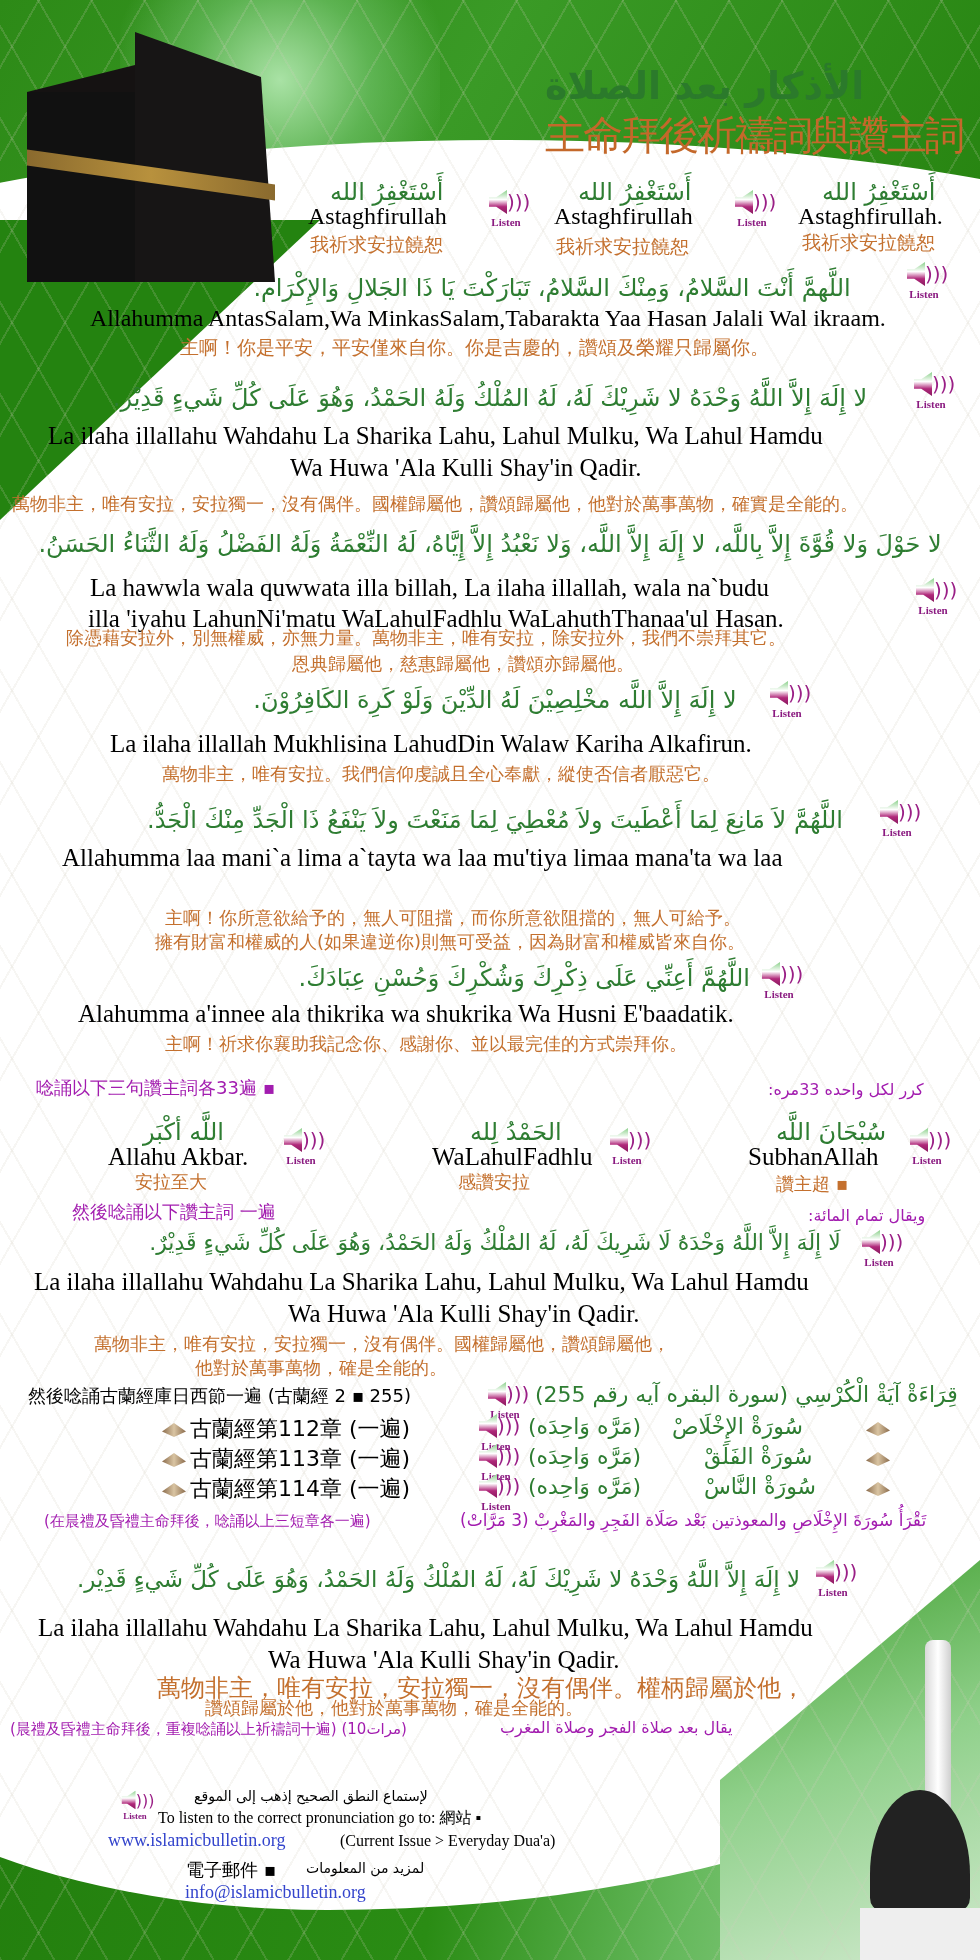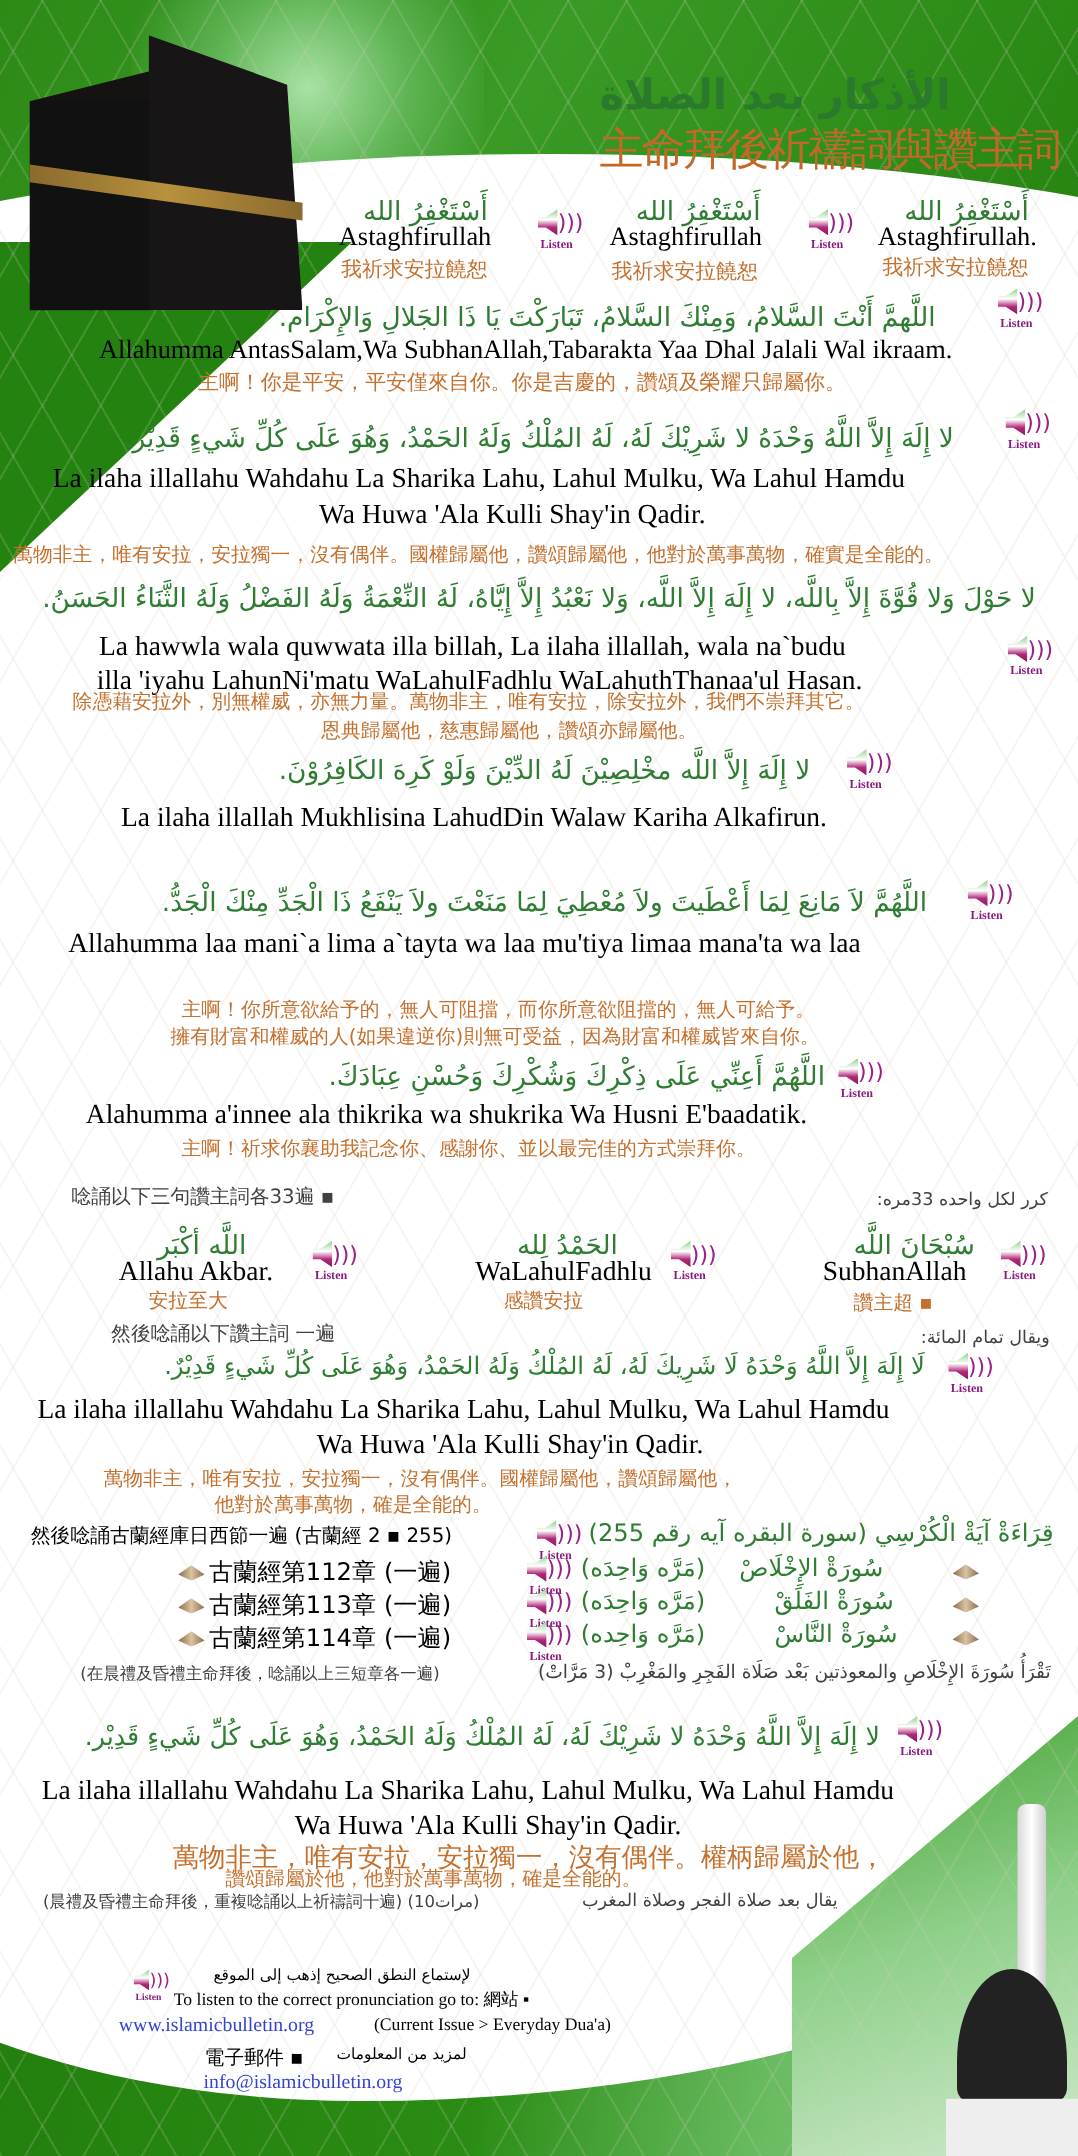--- a/index.html
+++ b/index.html
@@ -29,21 +29,21 @@
   .mosque .base { position:absolute; left:30px; top:268px; width:120px; height:52px; background:#eeeeee; }
 
   .content { position:absolute; inset:0; }
   .t { position:absolute; white-space:nowrap; }
   .title-ar { left:545px; top:64px; font-family:"DejaVu Sans", sans-serif; font-size:38px; font-weight:bold; color:#2b7a2b; direction:rtl; }
   .title-zh { left:545px; top:108px; font-family:Liberation Sans, sans-serif; font-size:40px; color:#c4682a; letter-spacing:-2px; }
 
   .ar { font-family:"DejaVu Sans", sans-serif; color:#2e7d32; direction:rtl; }
   .en { font-family:"Liberation Serif", serif; color:#000; }
   .zh { font-family:"DejaVu Sans", sans-serif; color:#c4702e; }
-  .red { color:#404040;margin-left:29px; }
+  .red { color:#a21caf; }
   .link { color:#3344cc; }
 
   .listen { position:absolute; width:42px; height:44px; }
   .listen .spk { position:absolute; left:4px; top:0; width:18px; height:24px; background:linear-gradient(180deg,#8ad08a 0%,#ffffff 40%,#b0287a 70%,#8a1a60 100%); clip-path:polygon(0 30%,40% 30%,100% 0,100% 100%,40% 70%,0 70%); }
   .listen .wave { position:absolute; left:22px; top:0; color:#9a1f86; font-size:20px; line-height:24px; font-family:"DejaVu Sans", sans-serif; }
   .listen .lbl { position:absolute; left:0; top:26px; width:42px; text-align:center; font-family:"Liberation Serif", serif; font-size:11px; font-weight:bold; color:#8a1a80; }
 
   .book { display:inline-block; width:24px; height:14px; background:linear-gradient(90deg,#8a6b4c,#d9c4a2,#8a6b4c); clip-path:polygon(0 60%,50% 0,100% 60%,50% 100%); vertical-align:middle; margin:0 4px; }
 </style>
 </head>
@@ -97,21 +97,21 @@
   <div class="t ar" style="left:330px;top:178px;font-size:24px;">أَسْتَغْفِرُ الله</div>
   <div class="t en" style="left:308px;top:203px;font-size:24px;">Astaghfirullah</div>
   <div class="t zh" style="left:310px;top:232px;font-size:19px;">我祈求安拉饒恕</div>
 
   <div class="listen" style="left:903px;top:262px;">
       <span class="spk"></span>
       <span class="wave">)))</span>
       <span class="lbl">Listen</span>
     </div>
   <div class="t ar" style="left:212px;top:274px;width:680px;text-align:center;font-size:24px;">اللَّهمَّ أَنْتَ السَّلامُ، وَمِنْكَ السَّلامُ، تَبَارَكْتَ يَا ذَا الجَلالِ وَالإِكْرَام.</div>
-  <div class="t en" style="left:90px;top:305px;font-size:24px;">Allahumma AntasSalam,Wa SubhanAllah,Tabarakta Yaa Dhal Jalali Wal ikraam.</div>
+  <div class="t en" style="left:90px;top:305px;font-size:24px;">Allahumma AntasSalam,Wa MinkasSalam,Tabarakta Yaa Hasan Jalali Wal ikraam.</div>
   <div class="t zh" style="left:180px;top:335px;font-size:19px;">主啊！你是平安，平安僅來自你。你是吉慶的，讚頌及榮耀只歸屬你。</div>
 
   <div class="listen" style="left:910px;top:372px;">
       <span class="spk"></span>
       <span class="wave">)))</span>
       <span class="lbl">Listen</span>
     </div>
   <div class="t ar" style="left:80px;top:384px;width:820px;text-align:center;font-size:24px;">لا إِلَهَ إِلاَّ اللَّهُ وَحْدَهُ لا شَرِيْكَ لَهُ، لَهُ المُلْكُ وَلَهُ الحَمْدُ، وَهُوَ عَلَى كُلِّ شَيءٍ قَدِيْر.</div>
   <div class="t en" style="left:48px;top:422px;font-size:25px;">La ilaha illallahu Wahdahu La Sharika Lahu, Lahul Mulku, Wa Lahul Hamdu</div>
   <div class="t en" style="left:290px;top:454px;font-size:25px;">Wa Huwa 'Ala Kulli Shay'in Qadir.</div>
@@ -128,20 +128,21 @@
   <div class="t zh" style="left:66px;top:626px;font-size:18px;">除憑藉安拉外，別無權威，亦無力量。萬物非主，唯有安拉，除安拉外，我們不崇拜其它。</div>
   <div class="t zh" style="left:292px;top:652px;font-size:18px;">恩典歸屬他，慈惠歸屬他，讚頌亦歸屬他。</div>
 
   <div class="listen" style="left:766px;top:681px;">
       <span class="spk"></span>
       <span class="wave">)))</span>
       <span class="lbl">Listen</span>
     </div>
   <div class="t ar" style="left:240px;top:686px;width:510px;text-align:center;font-size:24px;">لا إِلَهَ إِلاَّ اللَّه مخْلِصِيْنَ لَهُ الدِّيْنَ وَلَوْ كَرِهَ الكَافِرُوْنَ.</div>
   <div class="t en" style="left:110px;top:730px;font-size:25px;">La ilaha illallah  Mukhlisina LahudDin Walaw Kariha Alkafirun.</div>
+  <div class="t zh" style="left:162px;top:762px;font-size:18px;">萬物非主，唯有安拉。我們信仰虔誠且全心奉獻，縱使否信者厭惡它。</div>
 
   <div class="listen" style="left:876px;top:800px;">
       <span class="spk"></span>
       <span class="wave">)))</span>
       <span class="lbl">Listen</span>
     </div>
   <div class="t ar" style="left:120px;top:806px;width:750px;text-align:center;font-size:24px;">اللَّهُمَّ لاَ مَانِعَ لِمَا أَعْطَيتَ ولاَ مُعْطِيَ لِمَا مَنَعْتَ ولاَ يَنْفَعُ ذَا الْجَدِّ مِنْكَ الْجَدُّ.</div>
   <div class="t en" style="left:62px;top:844px;font-size:25px;">Allahumma laa mani`a lima a`tayta wa laa mu'tiya limaa mana'ta  wa laa</div>
   <div class="t zh" style="left:165px;top:906px;font-size:18px;">主啊！你所意欲給予的，無人可阻擋，而你所意欲阻擋的，無人可給予。</div>
   <div class="t zh" style="left:155px;top:930px;font-size:18px;">擁有財富和權威的人(如果違逆你)則無可受益，因為財富和權威皆來自你。</div>

